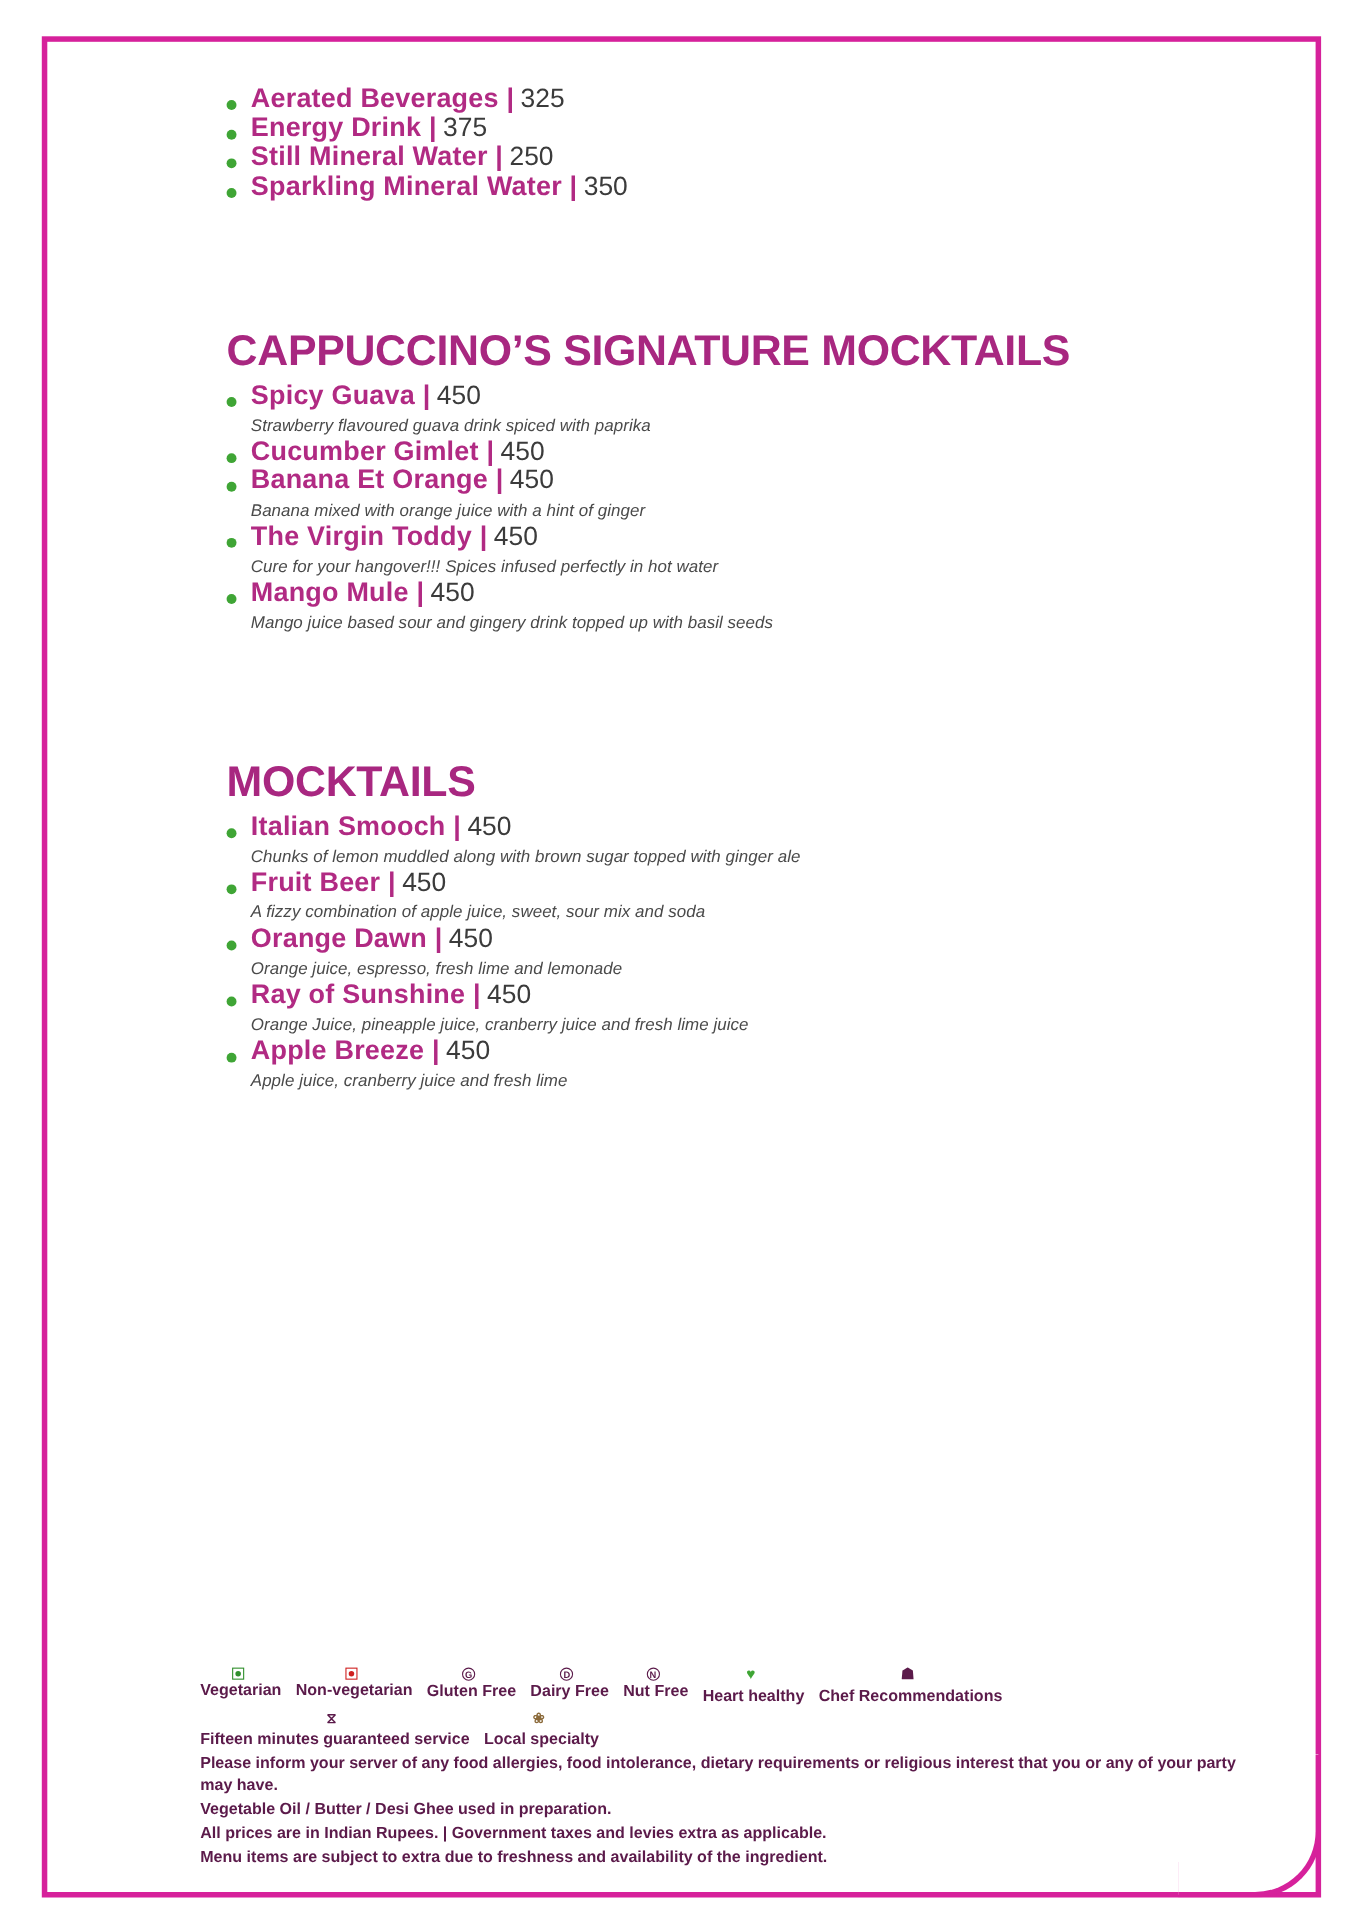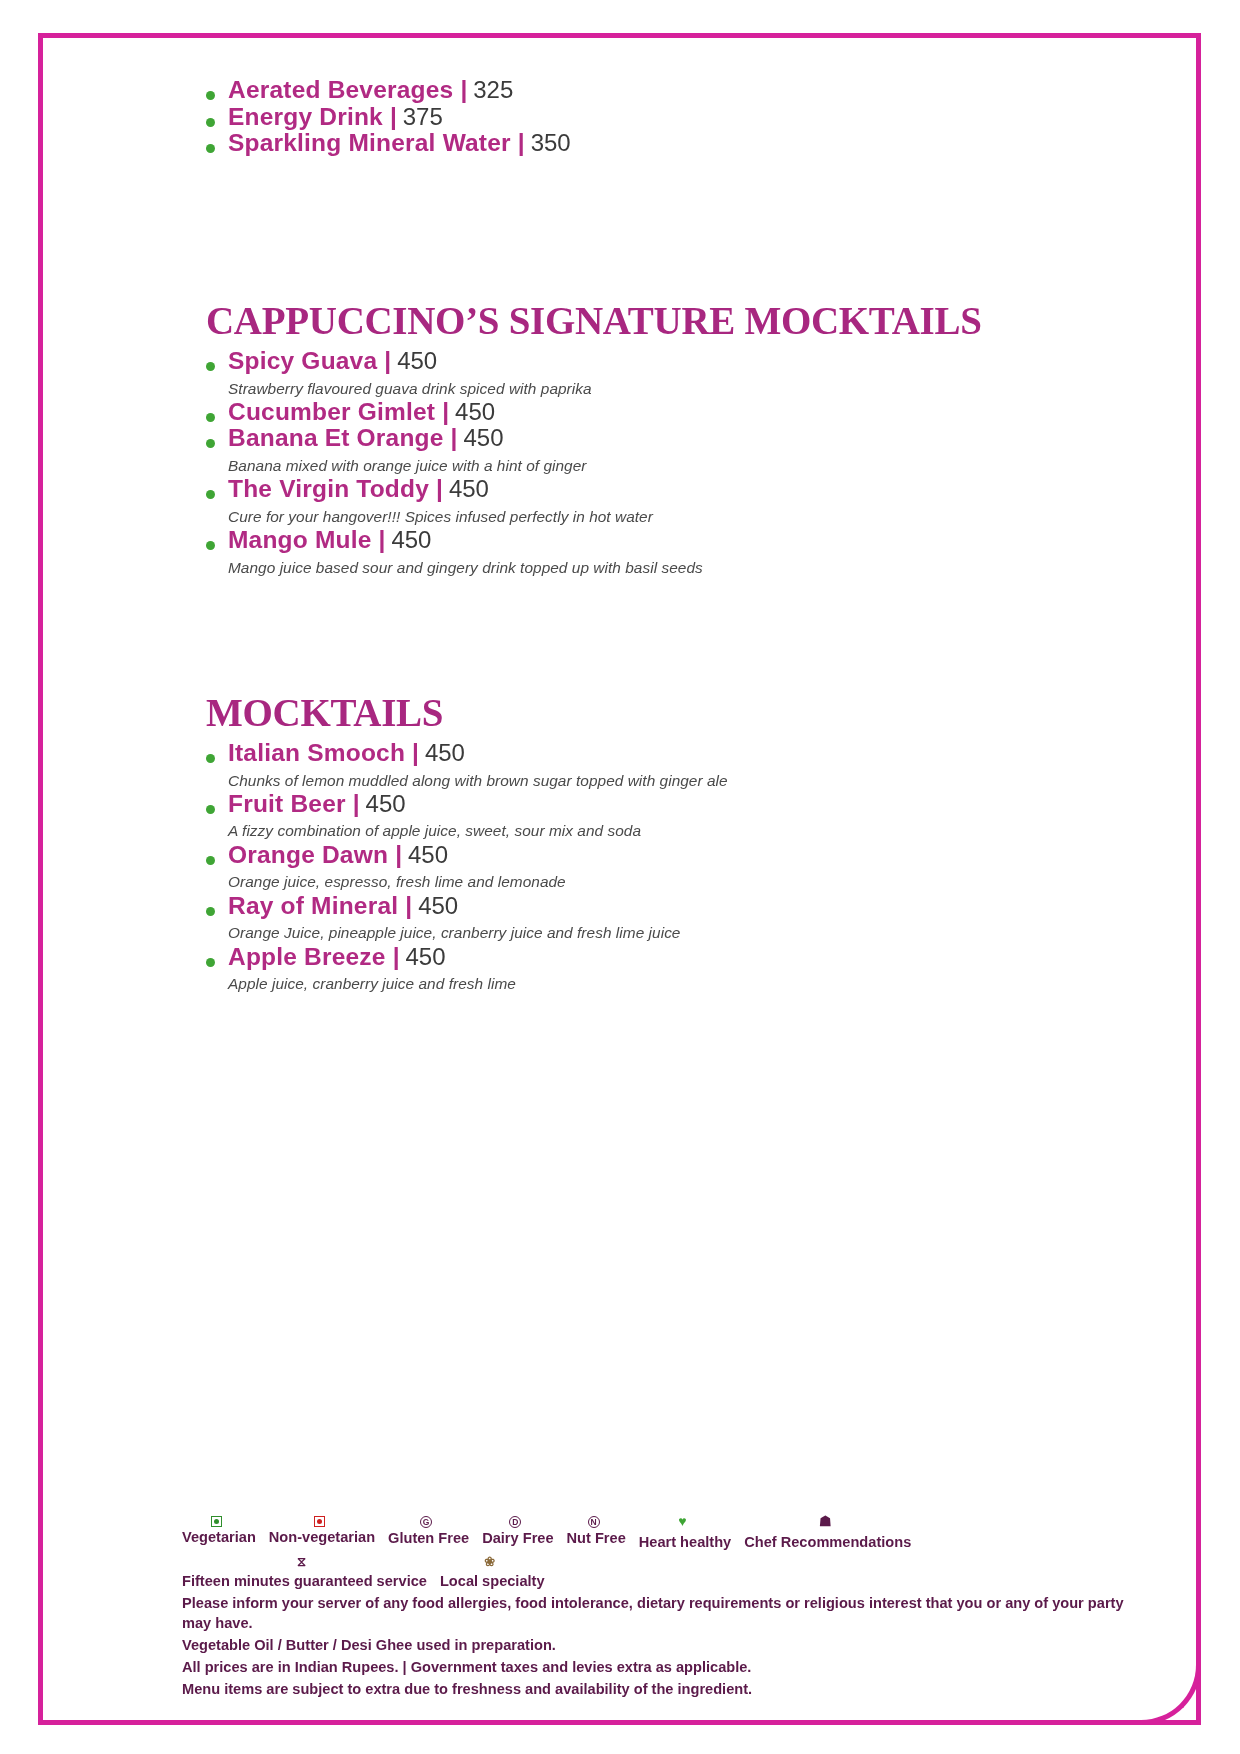--- a/index.html
+++ b/index.html
@@ -116,21 +116,20 @@
   li.with-desc { margin-bottom: 15px; }
   li.compact { margin-bottom: 3px; }
 
   
   .section-heading {
     font-size: 39px;
     font-weight: bold;
     color: #a82780;
     letter-spacing: -0.3px;
     margin: 0 0 6px 20px;
-    font-family: Liberation Serif, serif;
   }
 
   
   .footer {
     position: absolute;
     left: 182px;
     top: 1512px;
     width: 960px;
     color: #5b1a4a;
     font-size: 14.6px;
@@ -204,20 +203,26 @@
       </li>
       <li class="compact">
         <span class="bullet"></span>
         <div class="item-line">
           <span class="item-name">Energy Drink</span><span class="sep">|</span><span class="item-price">375</span>
         </div>
       </li>
       <li class="compact">
         <span class="bullet"></span>
         <div class="item-line">
+          <span class="item-name">Still Mineral Water</span><span class="sep">|</span><span class="item-price">250</span>
+        </div>
+      </li>
+      <li class="compact">
+        <span class="bullet"></span>
+        <div class="item-line">
           <span class="item-name">Sparkling Mineral Water</span><span class="sep">|</span><span class="item-price">350</span>
         </div>
       </li>
     </ul>
   </div>
 
   <div class="menu-block" style="top: 298px;">
     <h2 class="section-heading">CAPPUCCINO’S SIGNATURE MOCKTAILS</h2>
     <ul class="items">
       <li class="with-desc">
@@ -277,21 +282,21 @@
       <li class="with-desc">
         <span class="bullet"></span>
         <div class="item-line">
           <span class="item-name">Orange Dawn</span><span class="sep">|</span><span class="item-price">450</span>
         </div>
         <div class="item-desc">Orange juice, espresso, fresh lime and lemonade</div>
       </li>
       <li class="with-desc">
         <span class="bullet"></span>
         <div class="item-line">
-          <span class="item-name">Ray of Mineral</span><span class="sep">|</span><span class="item-price">450</span>
+          <span class="item-name">Ray of Sunshine</span><span class="sep">|</span><span class="item-price">450</span>
         </div>
         <div class="item-desc">Orange Juice, pineapple juice, cranberry juice and fresh lime juice</div>
       </li>
       <li class="with-desc">
         <span class="bullet"></span>
         <div class="item-line">
           <span class="item-name">Apple Breeze</span><span class="sep">|</span><span class="item-price">450</span>
         </div>
         <div class="item-desc">Apple juice, cranberry juice and fresh lime</div>
       </li>

